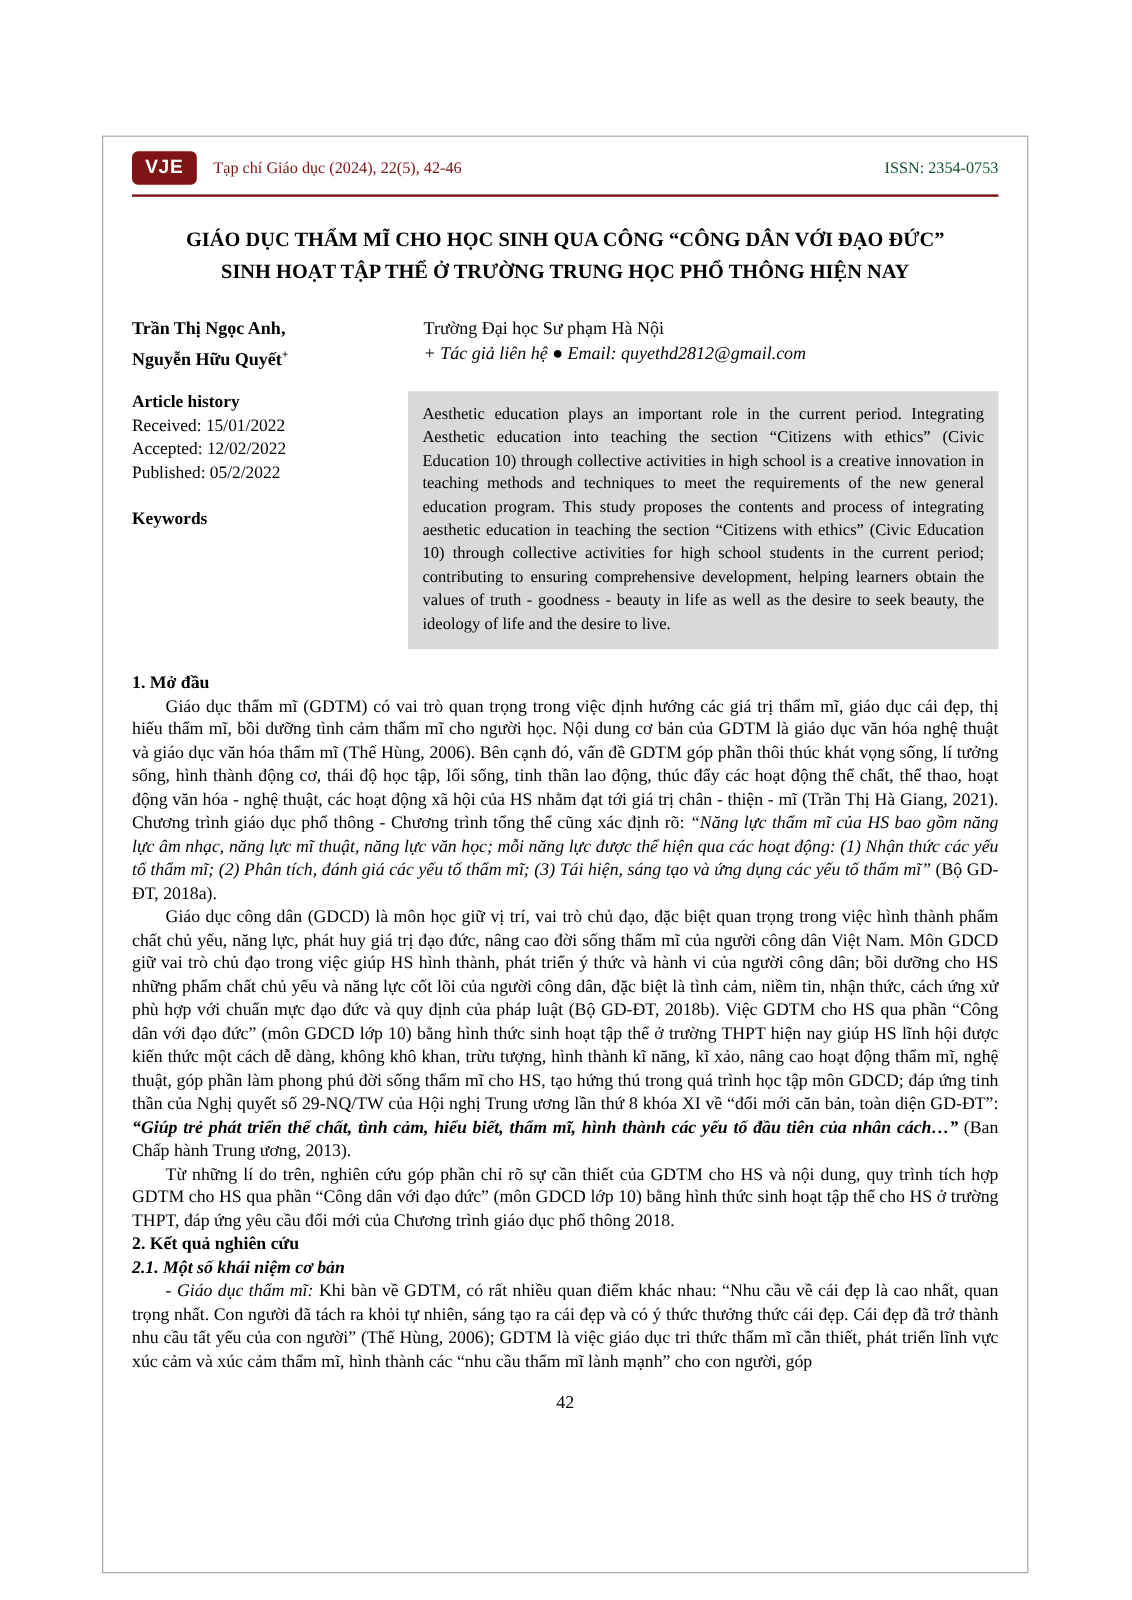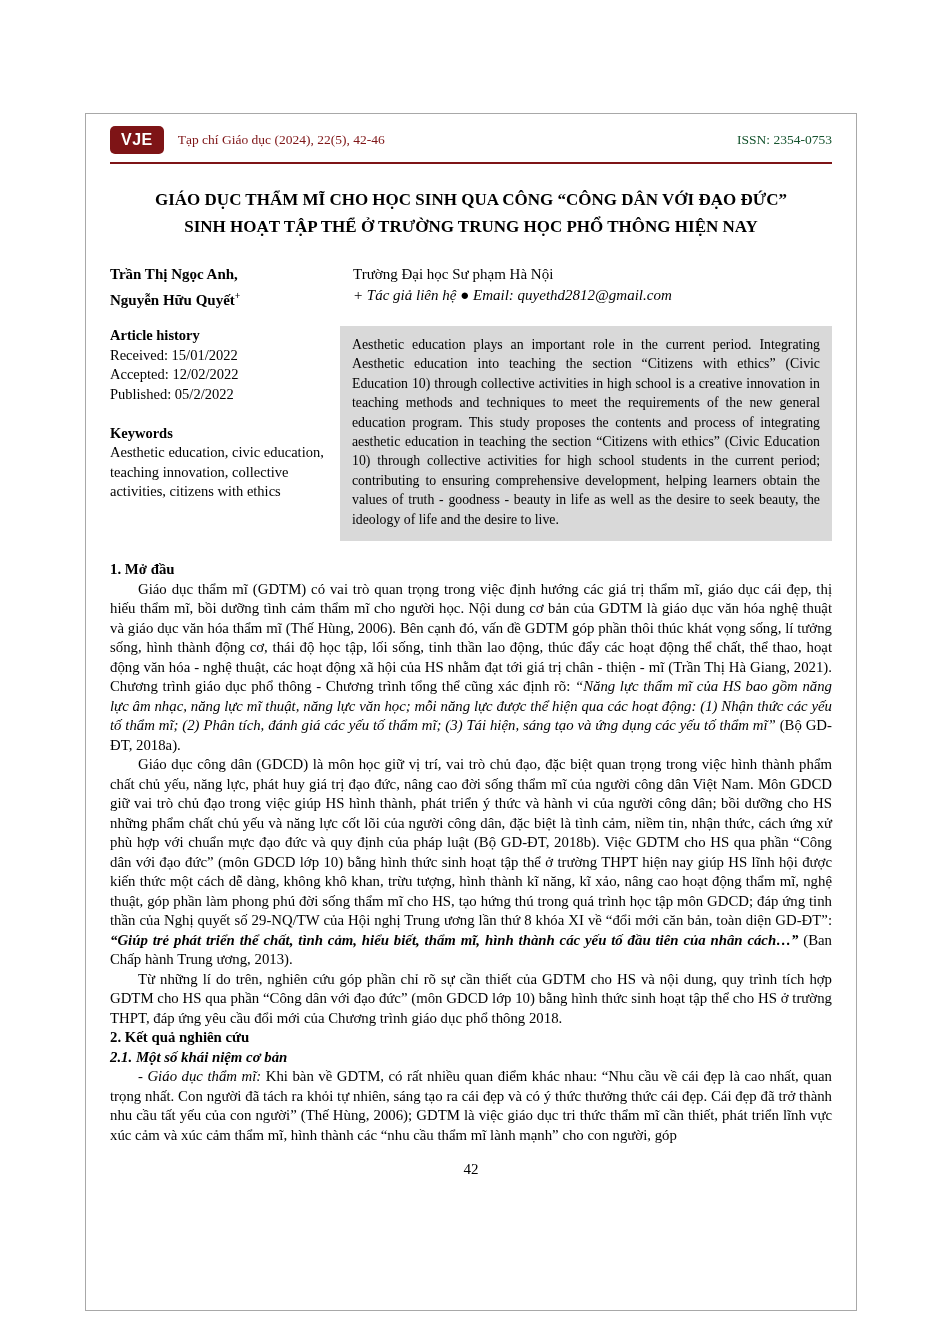--- a/index.html
+++ b/index.html
@@ -71,21 +71,20 @@
     </div>
 
     <div class="meta">
       <div class="info">
         <div class="b">Article history</div>
         <div>Received: 15/01/2022</div>
         <div>Accepted: 12/02/2022</div>
         <div>Published: 05/2/2022</div>
         <div class="gap"></div>
         <div class="b">Keywords</div>
-        <div>Aesthetic education, civic education, teaching innovation, collective activities, citizens with ethics</div>
       </div>
       <div class="abs">
         <div class="x">Aesthetic education plays an important role in the current period. Integrating Aesthetic education into teaching the section “Citizens with ethics” (Civic Education 10) through collective activities in high school is a creative innovation in teaching methods and techniques to meet the requirements of the new general education program. This study proposes the contents and process of integrating aesthetic education in teaching the section “Citizens with ethics” (Civic Education 10) through collective activities for high school students in the current period; contributing to ensuring comprehensive development, helping learners obtain the values of truth - goodness - beauty in life as well as the desire to seek beauty, the ideology of life and the desire to live.</div>
       </div>
     </div>
 
     <div class="bodytxt">
       <div class="sec">1. Mở đầu</div>
       <p class="para"><span>Giáo dục thẩm mĩ (GDTM) có vai trò quan trọng trong việc định hướng các giá trị thẩm mĩ, giáo dục cái đẹp, thị hiếu thẩm mĩ, bồi dưỡng tình cảm thẩm mĩ cho người học. Nội dung cơ bản của GDTM là giáo dục văn hóa nghệ thuật và giáo dục văn hóa thẩm mĩ (Thế Hùng, 2006). Bên cạnh đó, vấn đề GDTM góp phần thôi thúc khát vọng sống, lí tưởng sống, hình thành động cơ, thái độ học tập, lối sống, tinh thần lao động, thúc đẩy các hoạt động thể chất, thể thao, hoạt động văn hóa - nghệ thuật, các hoạt động xã hội của HS nhằm đạt tới giá trị chân - thiện - mĩ (Trần Thị Hà Giang, 2021). Chương trình giáo dục phổ thông - Chương trình tổng thể cũng xác định rõ: </span><span class="it">“Năng lực thẩm mĩ của HS bao gồm năng lực âm nhạc, năng lực mĩ thuật, năng lực văn học; mỗi năng lực được thể hiện qua các hoạt động: (1) Nhận thức các yếu tố thẩm mĩ; (2) Phân tích, đánh giá các yếu tố thẩm mĩ; (3) Tái hiện, sáng tạo và ứng dụng các yếu tố thẩm mĩ”</span><span> (Bộ GD-ĐT, 2018a).</span></p>
       <p class="para"><span>Giáo dục công dân (GDCD) là môn học giữ vị trí, vai trò chủ đạo, đặc biệt quan trọng trong việc hình thành phẩm chất chủ yếu, năng lực, phát huy giá trị đạo đức, nâng cao đời sống thẩm mĩ của người công dân Việt Nam. Môn GDCD giữ vai trò chủ đạo trong việc giúp HS hình thành, phát triển ý thức và hành vi của người công dân; bồi dưỡng cho HS những phẩm chất chủ yếu và năng lực cốt lõi của người công dân, đặc biệt là tình cảm, niềm tin, nhận thức, cách ứng xử phù hợp với chuẩn mực đạo đức và quy định của pháp luật (Bộ GD-ĐT, 2018b). Việc GDTM cho HS qua phần “Công dân với đạo đức” (môn GDCD lớp 10) bằng hình thức sinh hoạt tập thể ở trường THPT hiện nay giúp HS lĩnh hội được kiến thức một cách dễ dàng, không khô khan, trừu tượng, hình thành kĩ năng, kĩ xảo, nâng cao hoạt động thẩm mĩ, nghệ thuật, góp phần làm phong phú đời sống thẩm mĩ cho HS, tạo hứng thú trong quá trình học tập môn GDCD; đáp ứng tinh thần của Nghị quyết số 29-NQ/TW của Hội nghị Trung ương lần thứ 8 khóa XI về “đổi mới căn bản, toàn diện GD-ĐT”: </span><span class="bit">“Giúp trẻ phát triển thể chất, tình cảm, hiểu biết, thẩm mĩ, hình thành các yếu tố đầu tiên của nhân cách…”</span><span> (Ban Chấp hành Trung ương, 2013).</span></p>

